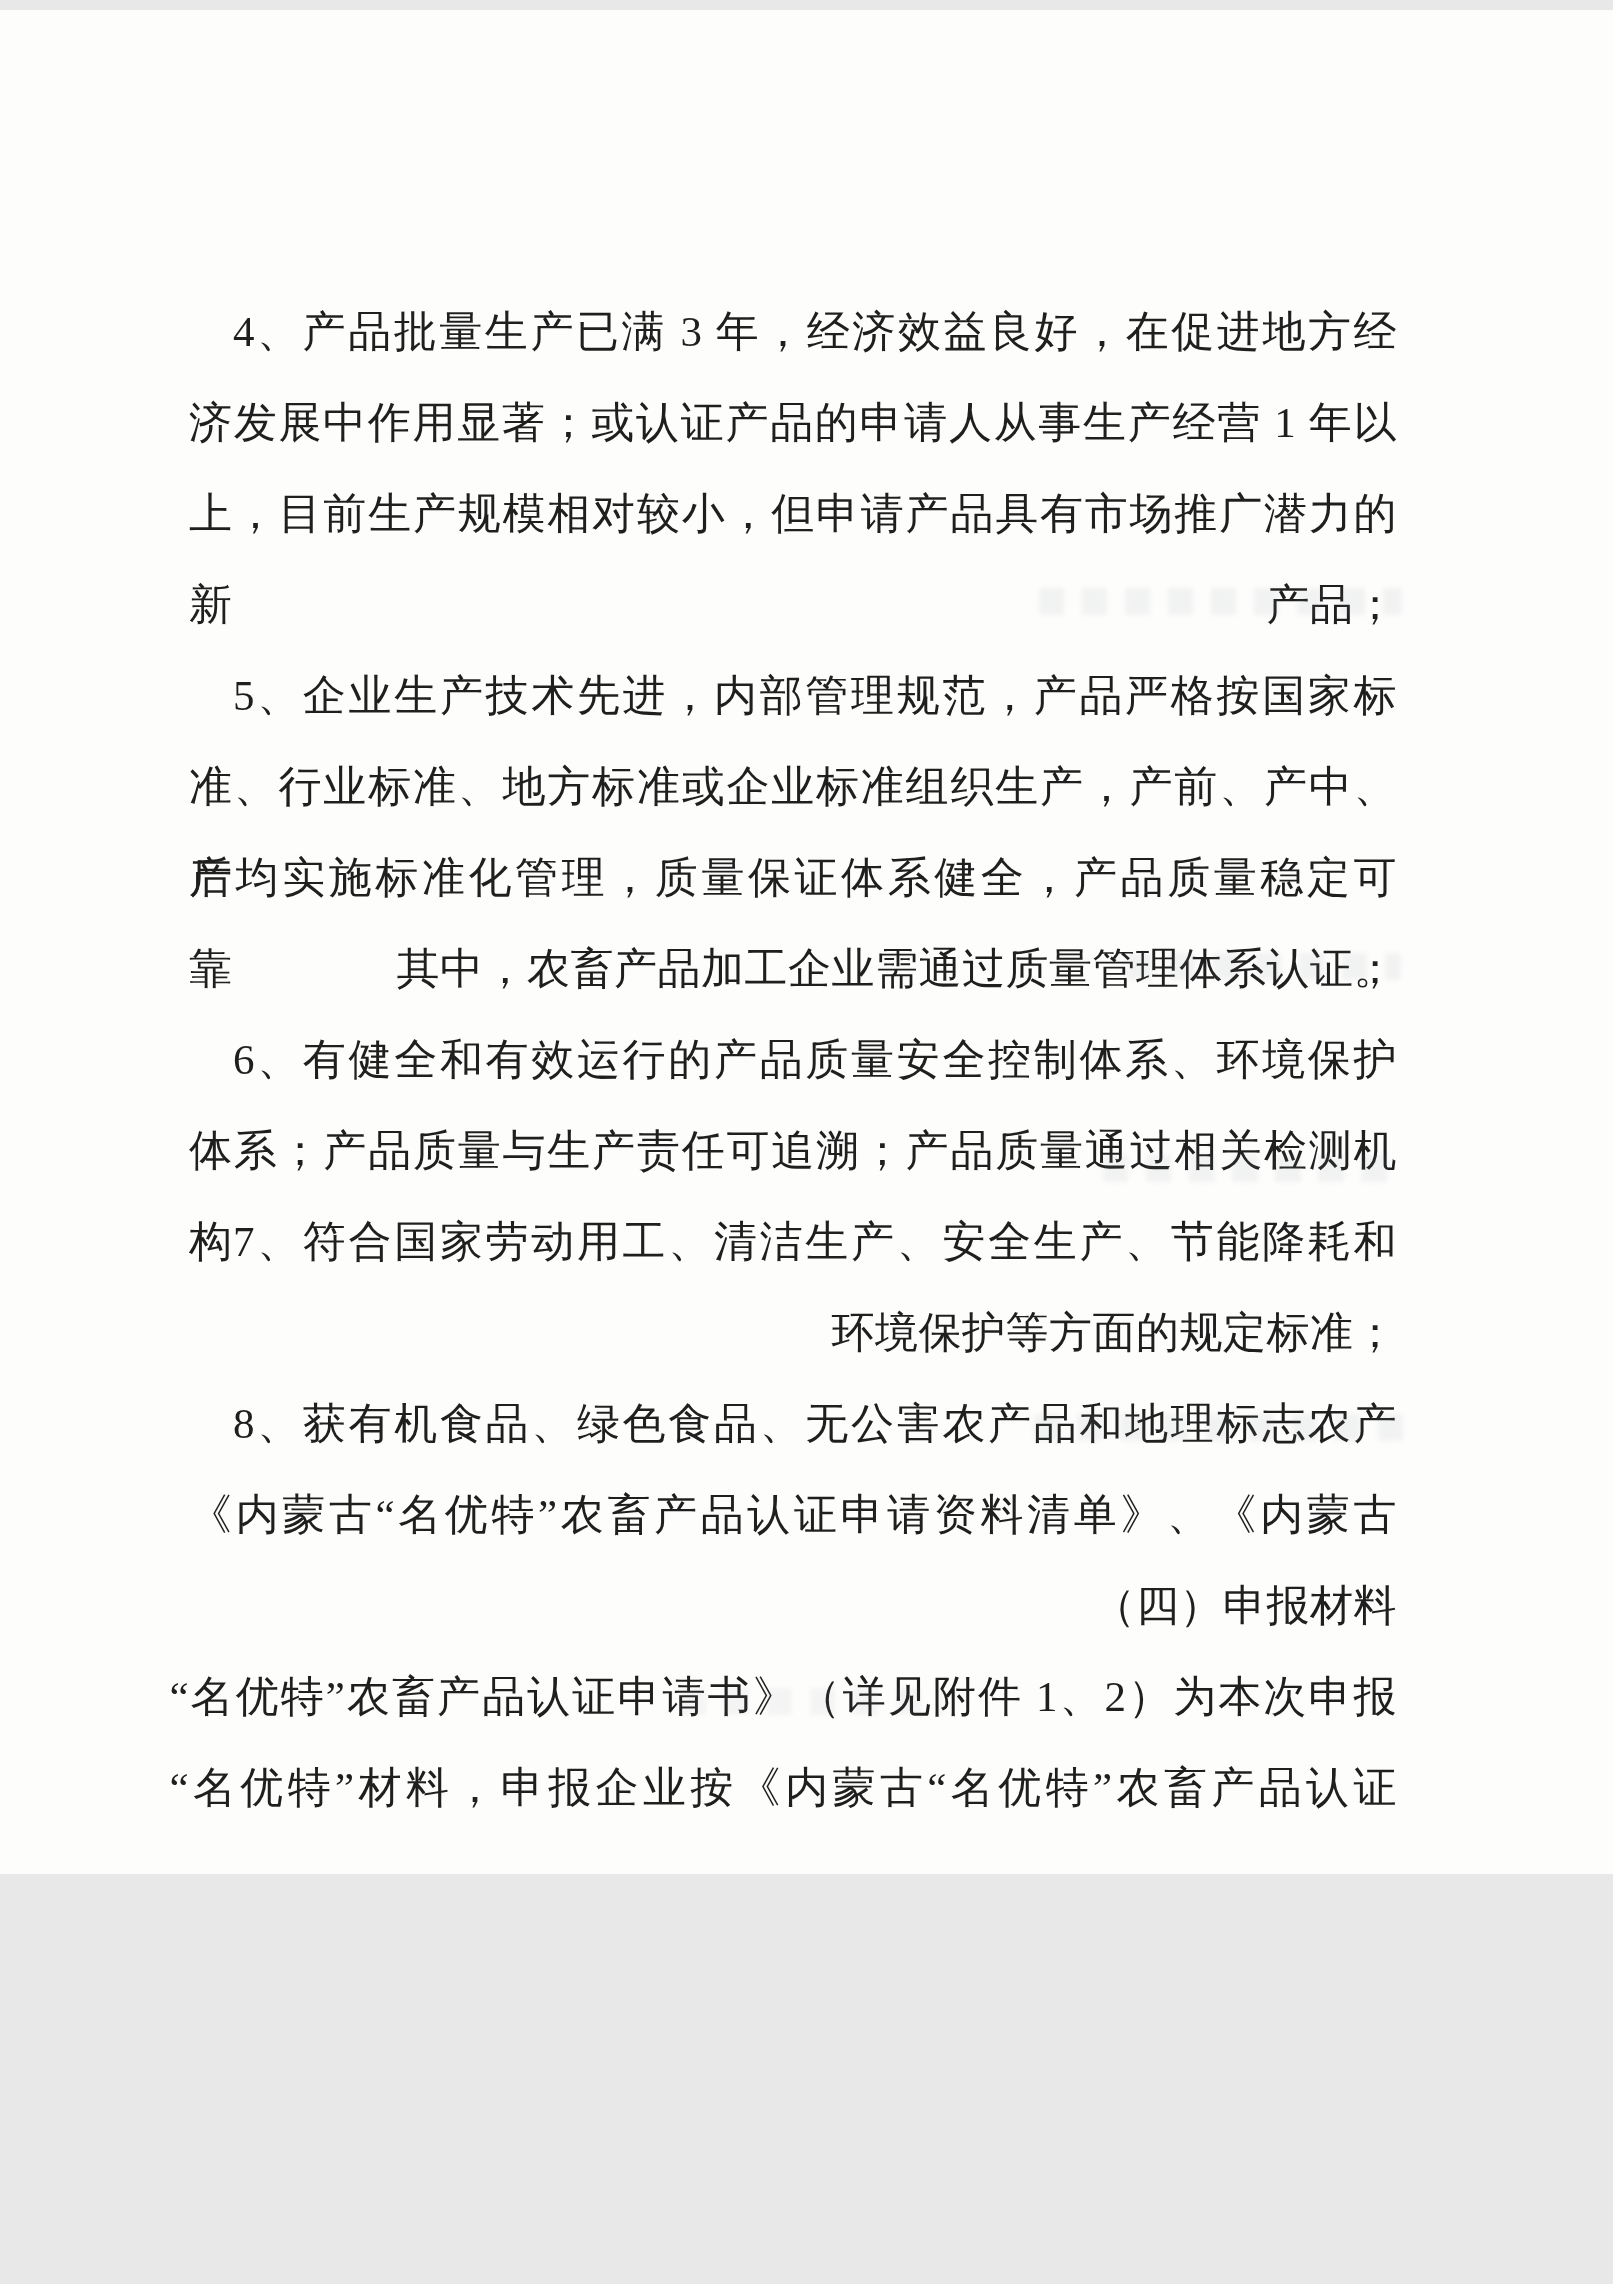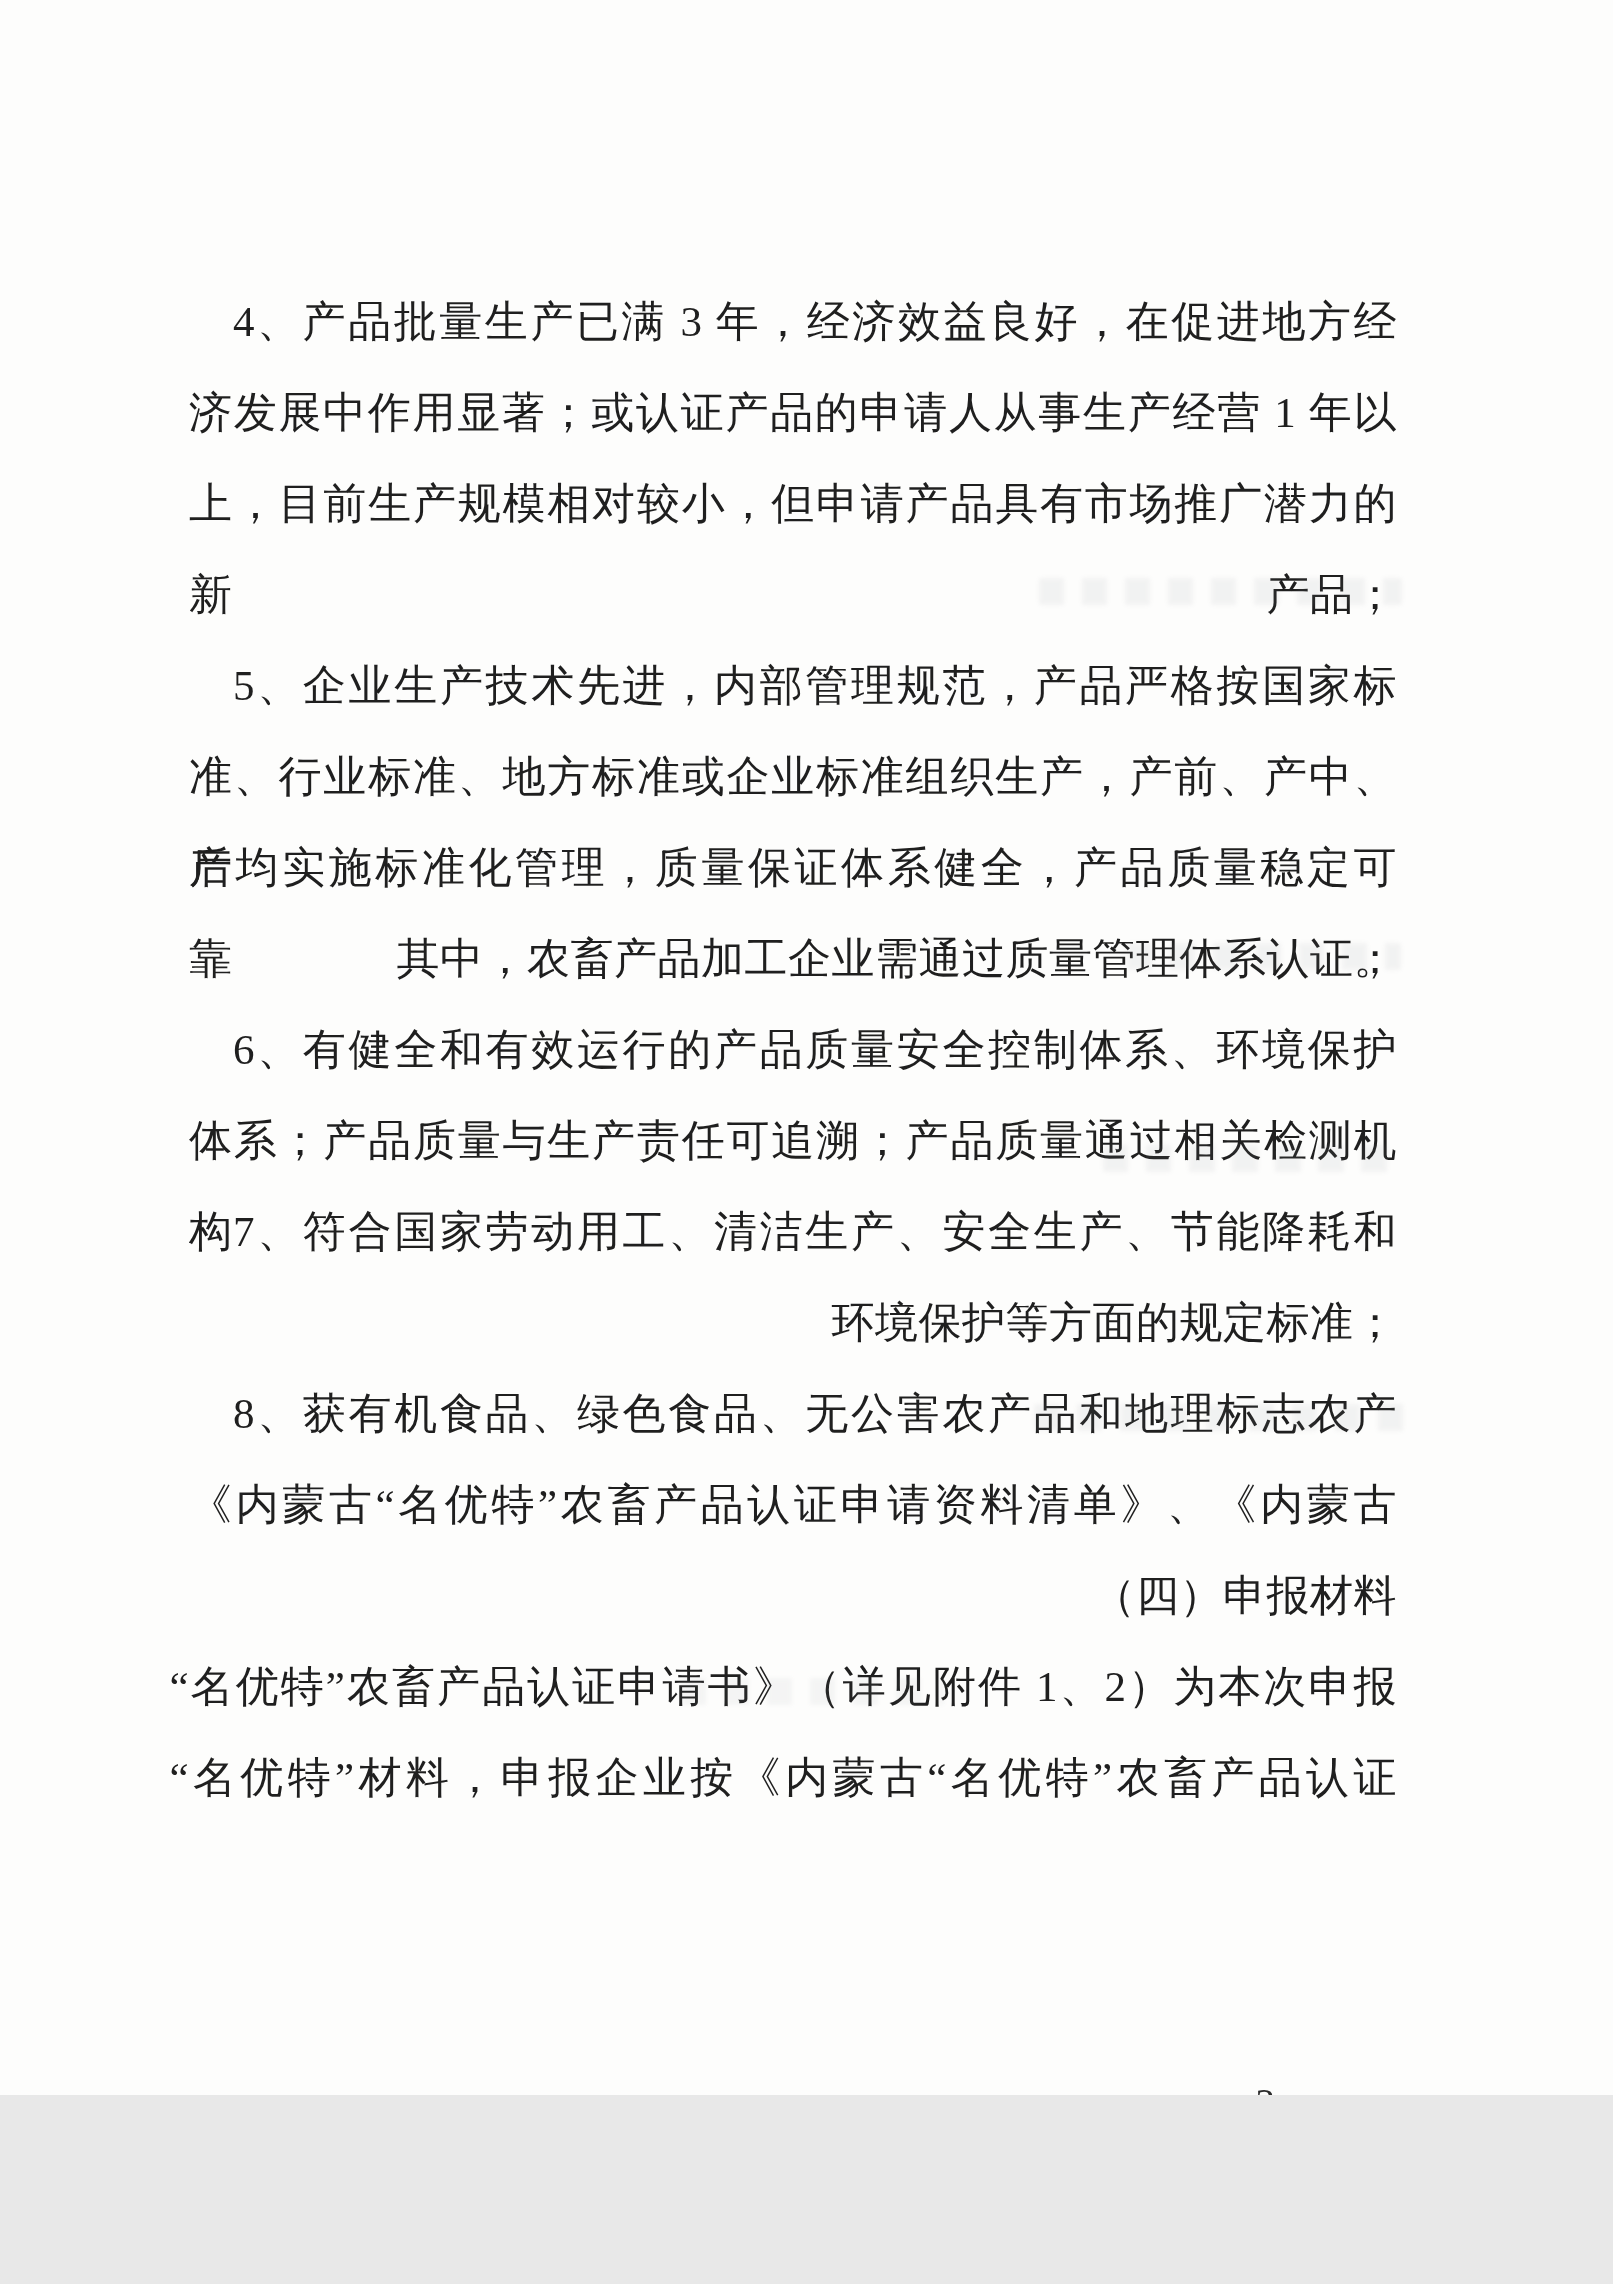--- a/index.html
+++ b/index.html
@@ -3,22 +3,22 @@
 <meta charset="utf-8">
 <style>
   html, body {
     margin: 0;
     padding: 0;
     background: #e8e8e8;
   }
   .page {
     position: relative;
     width: 1613px;
-    height: 2095px;
-    margin: 0 auto;
+    height: 1864px;
+    margin: 10px auto;
     background:
       radial-gradient(ellipse 140% 120% at 50% 45%, rgba(255,255,255,0) 70%, rgba(120,120,125,0.05) 100%),
       #fdfdfc;
     overflow: hidden;
     font-family: "Liberation Serif", "DejaVu Serif", serif;
   }
   .content {
     position: absolute;
     left: 189px;
     top: 276px;

